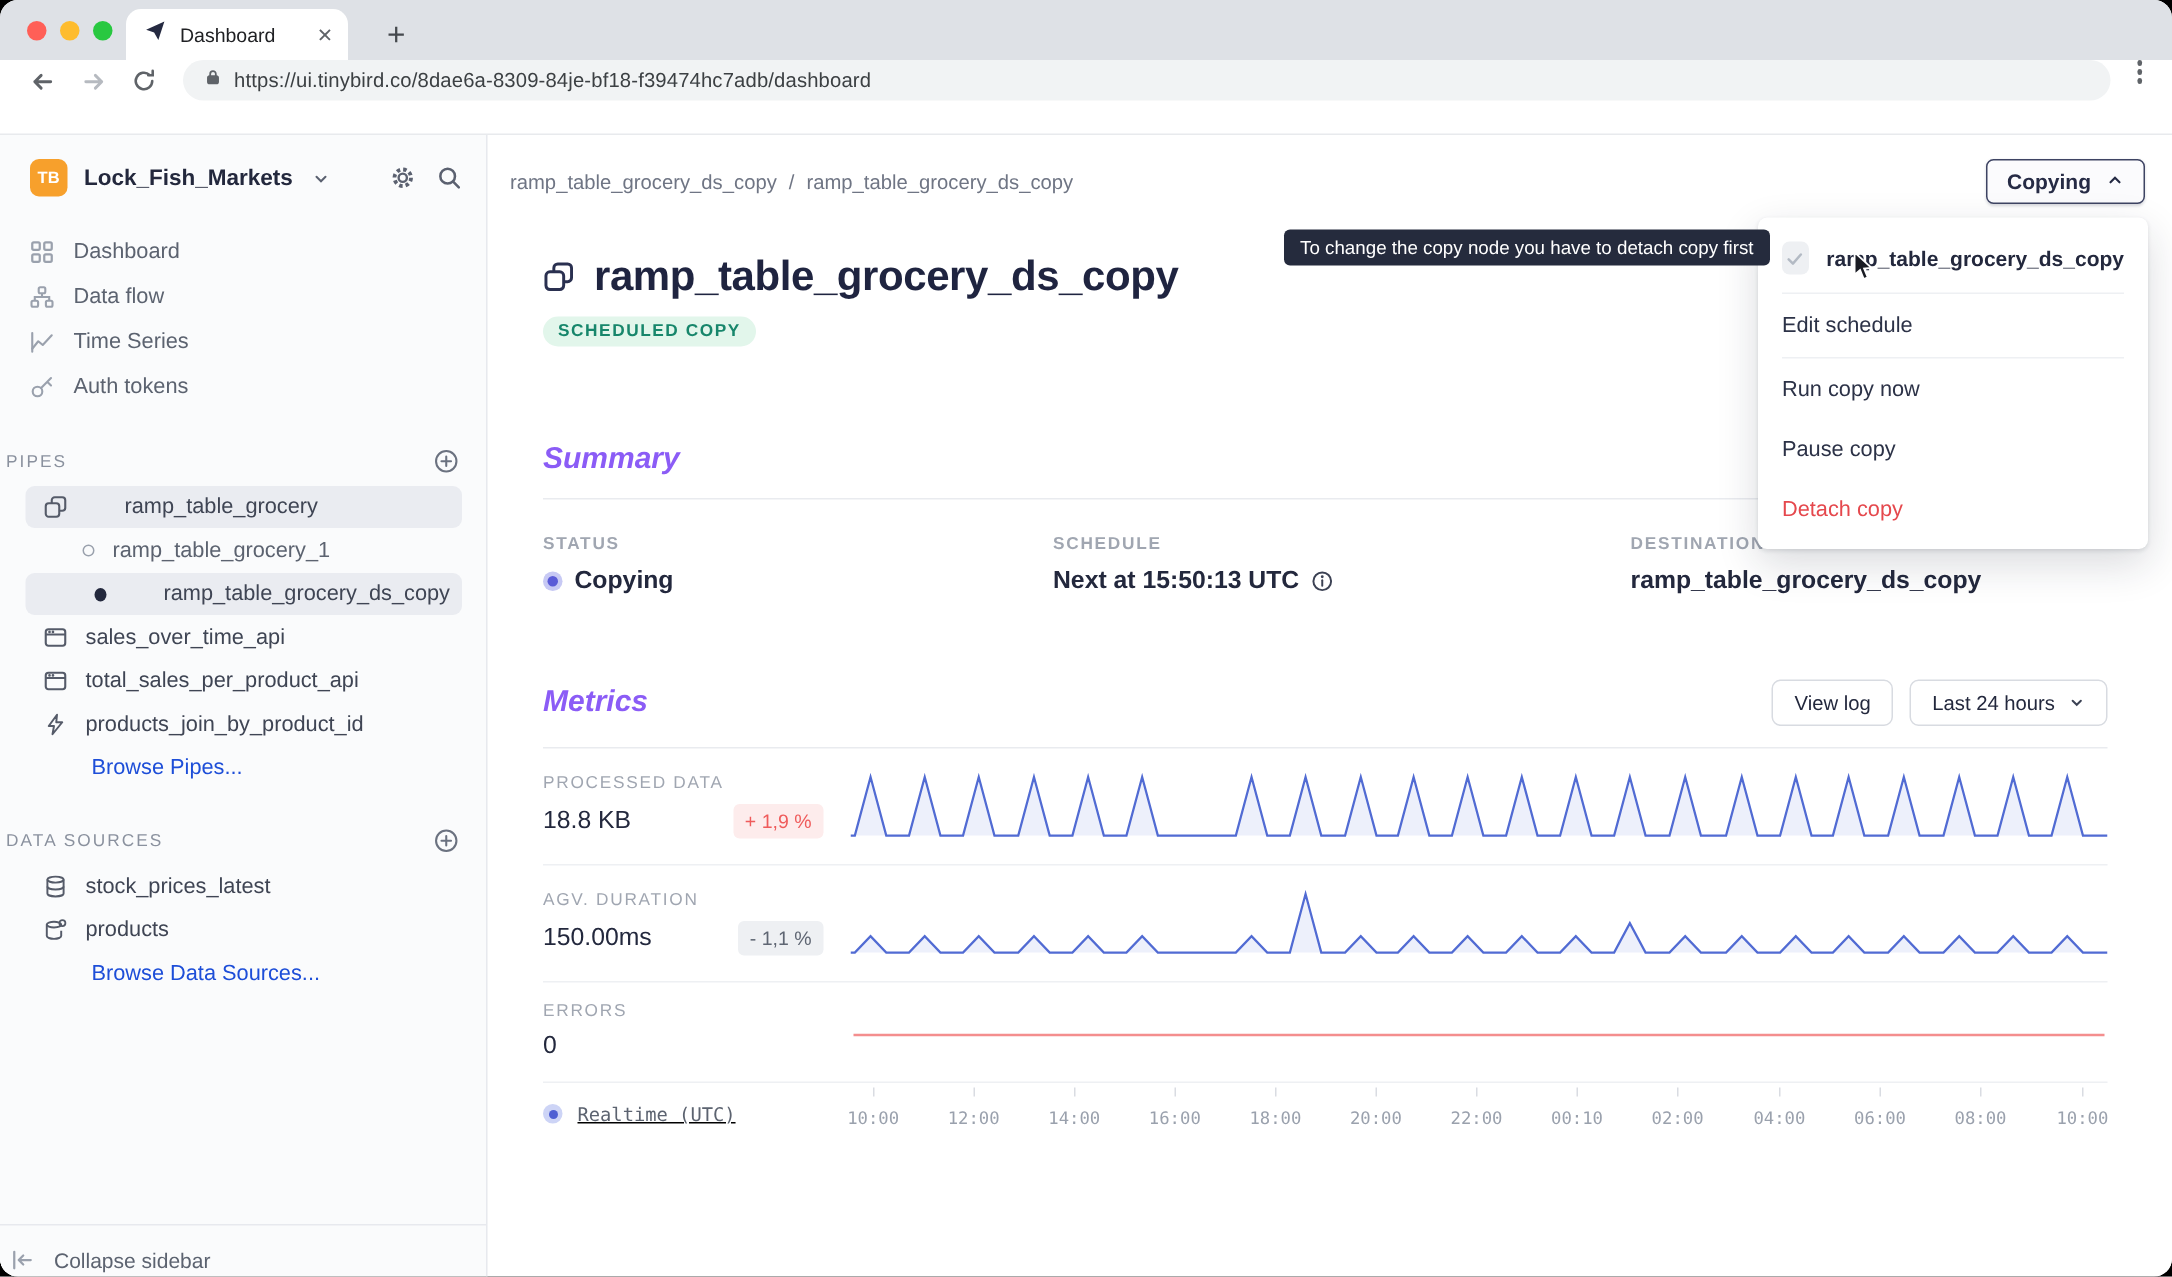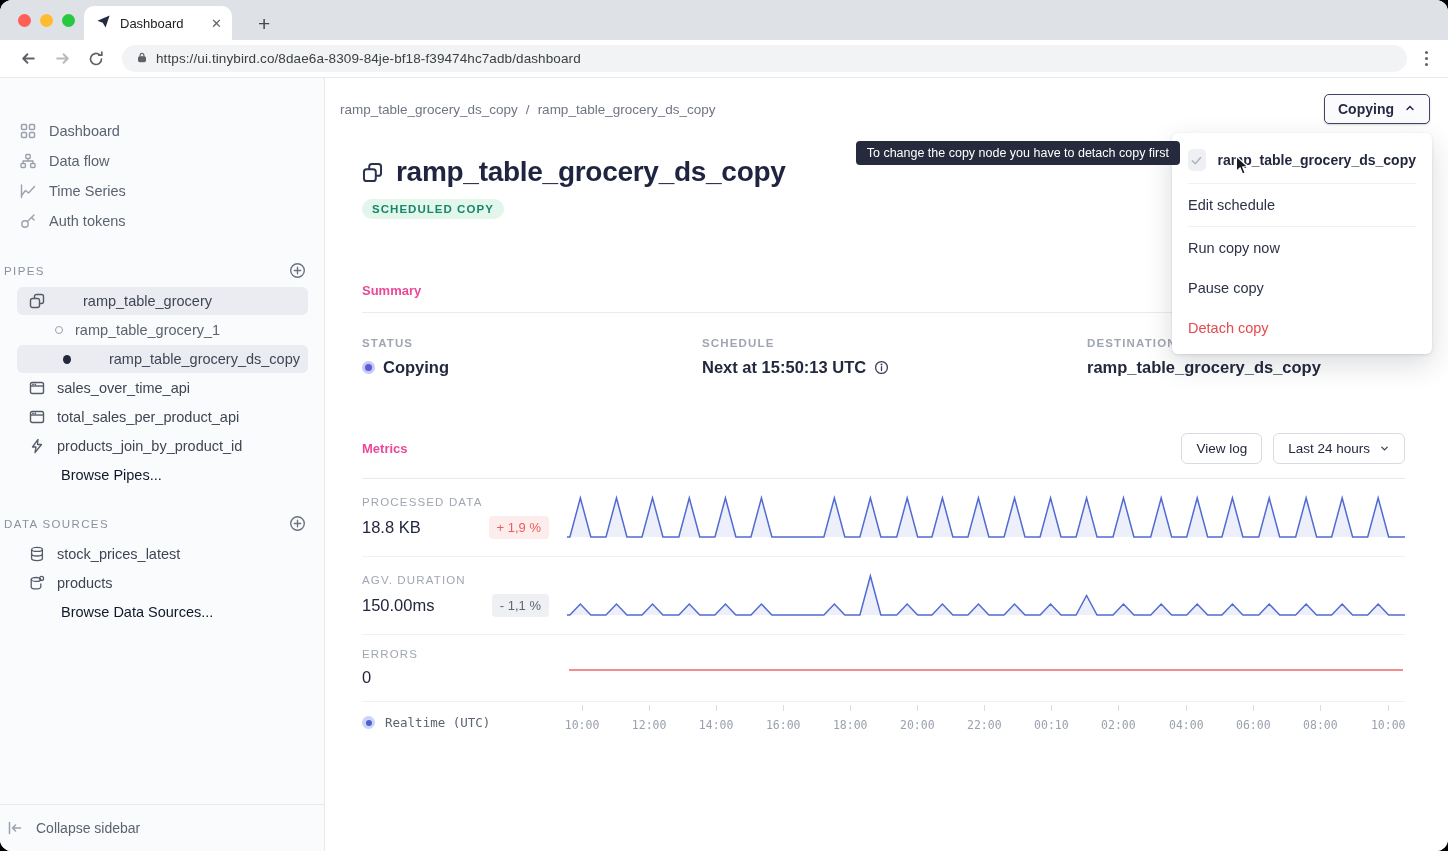--- a/index.html
+++ b/index.html
@@ -20,21 +20,21 @@
   .traffic{ position:absolute; left:18px; top:14px; display:flex; gap:9px; }
   .traffic span{ width:13px; height:13px; border-radius:50%; display:block; }
   .tl-red{ background:#ff5f57; } .tl-yellow{ background:#febc2e; } .tl-green{ background:#28c840; }
   .tab{
     margin-left:84px; width:148px; height:34px; background:#fff;
     border-radius:10px 10px 0 0; display:flex; align-items:center; padding:0 10px 0 12px; gap:9px;
   }
   .tab-title{ font-size:13px; color:#202124; flex:1; white-space:nowrap; overflow:hidden; }
   .tab-close{ color:#5f6368; font-size:13px; cursor:default; }
   .newtab{ margin-left:18px; margin-bottom:6px; color:#45494e; font-size:21px; line-height:21px; padding:0 8px; }
-  .urlrow{ height:38px; background:#fff; display:flex; align-items:center; padding:0 14px; gap:6px; border-bottom:1px solid #e8eaed;}
+  .urlrow{ height:50px; background:#fff; display:flex; padding:0 14px; gap:6px; border-bottom:1px solid #e8eaed;}
   .navbtn{ color:#5f6368; width:28px; height:28px; display:flex; align-items:center; justify-content:center; }
   .navbtn.disabled{ color:#b6bac0; }
   .omnibox{
     flex:1; height:27px; background:#f1f3f4; border-radius:14px; margin:0 6px;
     display:flex; align-items:center; padding:0 14px; gap:8px;
   }
   .url-text{ font-size:13.5px; color:#3c4043; letter-spacing:.1px; }
   .kebab{ display:flex; flex-direction:column; gap:2.5px; padding:0 6px; }
   .kebab i{ width:3.5px; height:3.5px; background:#5f6368; border-radius:50%; display:block; }
 
@@ -61,41 +61,41 @@
   .sec-head .ic{ color:#6b7280; display:flex; }
   .plist{ margin-top:8px; }
   .prow{ display:flex; align-items:center; gap:12px; margin:1px 16px 1px 17px; padding:6px 8px 6px 12px;
          border-radius:6px; color:#3f4554; font-size:14.5px; }
   .prow .ic{ color:#555b69; display:flex; }
   .prow.sel{ background:#eaecf1;gap:38px; }
   .prow.child1{ padding-left:38px; color:#5c6370; }
   .prow.child2{ padding-left:46px; }
   .node-circle{ width:8px; height:8px; border:1.5px solid #9aa1ad; border-radius:50%; display:inline-block; }
   .node-dot{ width:9px; height:9px; background:#23283d; border-radius:50%; display:inline-block; }
-  .prow.browse{ color:#0f172a; padding-left:44px; }
+  .prow.browse{ color:#1d4ed8; padding-left:44px; }
   .side-foot{ border-top:1px solid #e7e9ee; padding:15px 7px; display:flex; align-items:flex-start; gap:13px;
               color:#5c6370; font-size:14px; }
   .side-foot .ic{ color:#9aa1ad; display:flex; }
 
   
   .main{ flex:1; position:relative; overflow:hidden; }
   .main-head{ display:flex; align-items:center; justify-content:space-between; padding:16px 18px 0 15px; }
   .crumbs{ font-size:13.5px; color:#6f7584; display:flex; gap:8px; align-items:center; }
   .copy-state-btn{
     display:flex; align-items:center; gap:10px; padding:6px 13px; font-size:14px; font-weight:bold; color:#262b45;
     background:#fbfbfd; border:1.5px solid #3e4463; border-radius:5px; box-shadow:0 1px 2px rgba(30,35,60,.18);
   }
   .content{ padding:0 43px 0 37px; }
   .title-row{ margin-top:32px; display:flex; align-items:center; gap:13px; color:#1f2440; }
   .title-row h1{ font-size:28px; font-weight:bold; letter-spacing:-.01em; }
   .title-row .ic{ color:#2a3050; display:flex; }
   .badge{ display:inline-block; margin-top:11px; background:#e2f6eb; color:#17866b; font-size:11.5px; font-weight:bold;
           letter-spacing:.09em; padding:4px 10px; border-radius:10px; }
 
-  .sect-head{ font-size:13px; font-weight:bold; color:#ec4899; }
+  .sect-head{ font-size:20px; font-weight:bold; color:#8b5cf6;font-style:italic; }
   .divider{ height:1px; background:#e9ebef; margin-top:14px; }
 
   .summary{ margin-top:64px; }
   .sum-grid{ display:grid; grid-template-columns:340px 385px 1fr; margin-top:24px;font-weight:bold; }
   .cell-label{ font-size:11.5px; letter-spacing:.1em; color:#a0a6b1; }
   .cell-value{ margin-top:9px; font-size:16.5px; color:#23283d; display:flex; align-items:center; gap:8px; }
   .status-dot{ width:13px; height:13px; border-radius:50%; background:#c7c9f4; position:relative; display:inline-block; }
   .status-dot::after{ content:""; position:absolute; inset:3px; background:#5a5bd7; border-radius:50%; }
   .info-ic{ color:#3c4254; display:flex; }
 
@@ -110,21 +110,21 @@
             border-bottom:1px solid #eef0f3; }
   .met-label{ font-size:11.5px; letter-spacing:.1em; color:#a0a6b1; }
   .met-val-row{ display:flex; align-items:center; margin-top:8px; padding-right:18px; }
   .met-value{ font-size:16.5px; color:#23283d; }
   .delta{ margin-left:auto; font-size:13px; padding:4px 8px; border-radius:4px; }
   .delta.up{ color:#ef5b5b; background:#fdecec; }
   .delta.down{ color:#5f6673; background:#eef0f3; }
   .spark{ width:100%; height:50px; display:block; }
   .err-line{ width:100%; height:30px; display:block; }
 
-  .axis-row{ display:grid; grid-template-columns:205px 1fr; align-items:flex-start; padding-top:3px; }
+  .axis-row{ display:grid; grid-template-columns:205px 1fr; align-items:flex-start; padding-top:3px;text-decoration:underline; }
   .legend{ display:flex; align-items:center; gap:10px; margin-top:10px;
            font-family:"DejaVu Sans Mono", monospace; font-size:12.5px; color:#5c6370; }
   .legend-dot{ width:13px; height:13px; border-radius:50%; background:#cdd4f6; position:relative; }
   .legend-dot::after{ content:""; position:absolute; inset:3.5px; background:#4e5fd3; border-radius:50%; }
   .ticks{ position:relative; height:36px; }
   .tick-mark{ position:absolute; top:0; width:1px; height:6px; background:#d9dce2; }
   .tick-label{ position:absolute; top:13px; transform:translateX(-50%);
                font-family:"DejaVu Sans Mono", monospace; font-size:11.5px; color:#9aa1ad; white-space:nowrap; }
 
   
@@ -198,20 +198,43 @@
         <i></i>
         <i></i>
         <i></i>
       </span>
   </div>
 
   <div class="app">
 
     <aside class="sidebar">
       <div class="side-scroll">
+        <div class="ws-row">
+          <span class="ws-logo">TB</span>
+          <span class="ws-name">Lock_Fish_Markets</span>
+          <span class="ws-chev">
+            <svg width="12" height="12" viewBox="0 0 16 16" fill="none" stroke="currentColor" stroke-width="1.8" stroke-linecap="round">
+                <path d="M4 6.5 L8 10.5 L12 6.5"></path>
+              </svg>
+          </span>
+          <span class="ws-icons">
+            <span>
+              <svg width="17" height="17" viewBox="0 0 16 16" fill="none" stroke="currentColor">
+                  <circle cx="8" cy="8" r="5.2" stroke-width="2.4" stroke-dasharray="2.2 1.9"></circle>
+                  <circle cx="8" cy="8" r="2.6" stroke-width="1.5"></circle>
+                </svg>
+            </span>
+            <span>
+              <svg width="17" height="17" viewBox="0 0 16 16" fill="none" stroke="currentColor" stroke-width="1.6" stroke-linecap="round">
+                  <circle cx="7" cy="7" r="4.6"></circle>
+                  <path d="M10.6 10.6 L14 14"></path>
+                </svg>
+            </span>
+          </span>
+        </div>
 
         <nav class="nav">
           <div class="nav-item">
             <span class="ic">
               <svg width="16" height="16" viewBox="0 0 16 16" fill="none" stroke="currentColor" stroke-width="1.5">
                   <rect x="1.5" y="1.5" width="5" height="5" rx="1"></rect>
                   <rect x="9.5" y="1.5" width="5" height="5" rx="1"></rect>
                   <rect x="1.5" y="9.5" width="5" height="5" rx="1"></rect>
                   <rect x="9.5" y="9.5" width="5" height="5" rx="1"></rect>
                 </svg>

